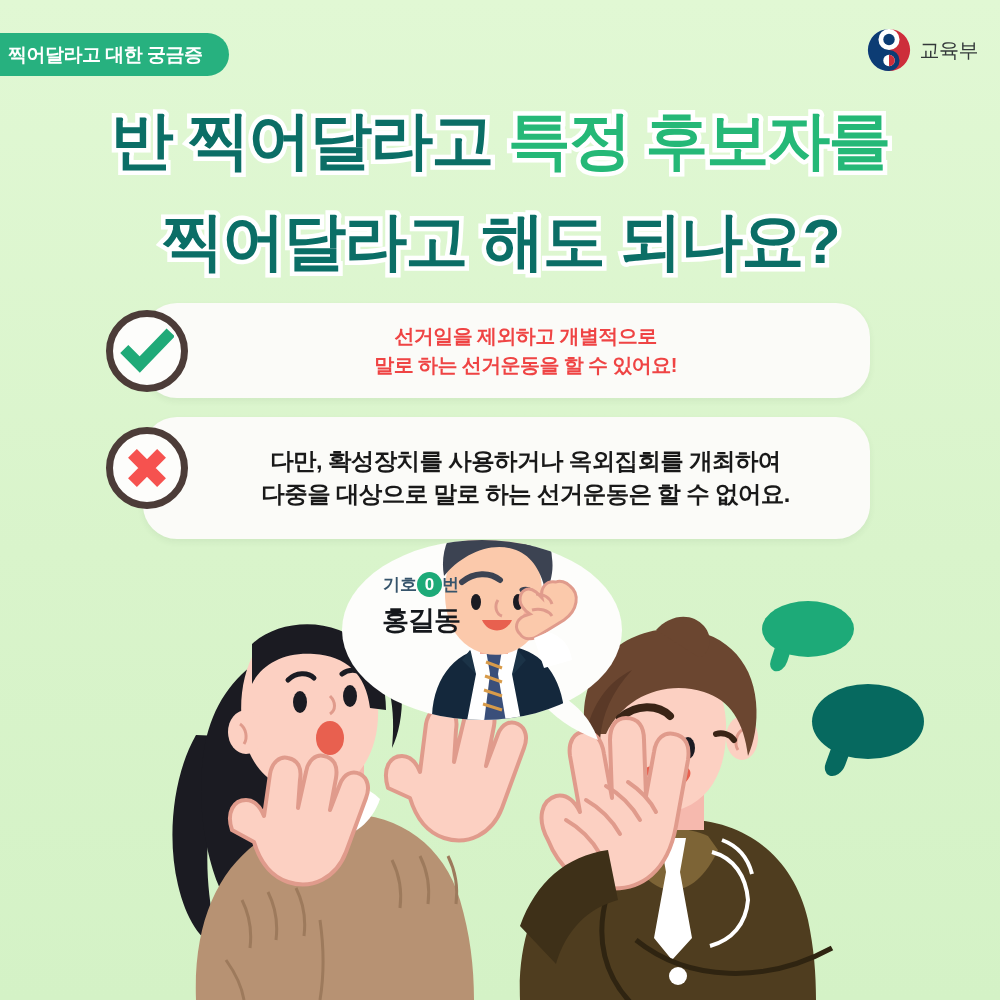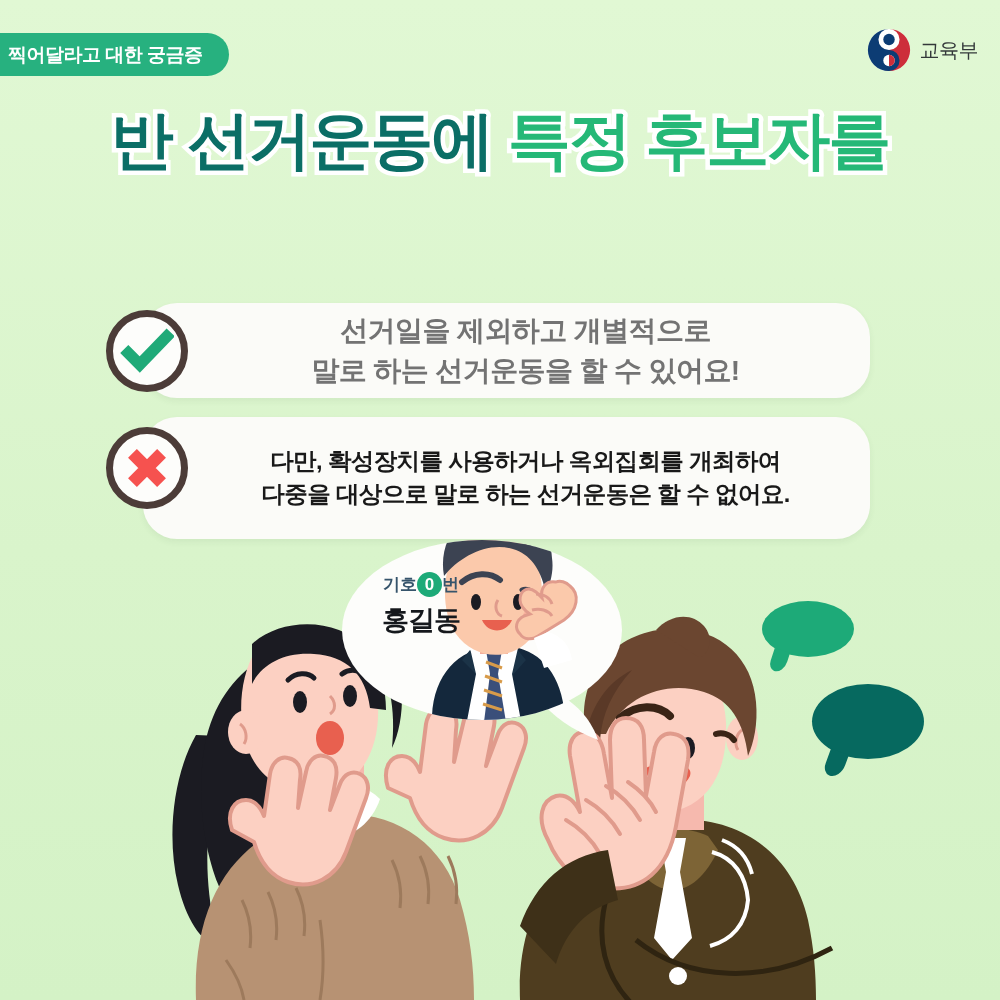--- a/index.html
+++ b/index.html
@@ -69,21 +69,21 @@
   #box-no  { left:143px; top:417px;  width:727px; height:122px; }
 
   .box-text {
     width:100%;
     text-align:center;
     padding-left:38px;
     line-height:1.42;
     letter-spacing:-0.6px;
   }
   #box-ok .box-text {
-    color:#737373; font-size:28px; font-weight:bold;
+    color:#ef4444; font-size:20px; font-weight:bold;
   }
   #box-no .box-text {
     color:#191919; font-size:23.5px; font-weight:bold;
   }
   .box-text span { display:block; }
 
   
   .status-icon {
     position:absolute;
     width:82px; height:82px;
@@ -140,21 +140,24 @@
       <path d="M50 2A48 48 0 0 0 50 98A24 24 0 0 0 50 50A24 24 0 0 1 50 2Z" fill="#0c3c74"></path>
       <circle cx="50" cy="26" r="13" fill="#0c3c74"></circle>
       <circle cx="50" cy="74" r="13" fill="#ffffff"></circle>
       <path d="M50 61a13 13 0 0 1 0 26z" fill="#cd2e3a"></path>
     </svg>
     <div class="logo-text">교육부</div>
   </div>
 
   <div class="headline">
     <span class="hl-line">
-      <span class="hl">반 선거운동에 </span><span class="hl green">특정 후보자를</span>
+      <span class="hl">반 찍어달라고 </span><span class="hl green">특정 후보자를</span>
+    </span>
+    <span class="hl-line">
+      <span class="hl">찍어달라고 해도 되나요?</span>
     </span>
   </div>
 
   <div class="infobox" id="box-ok">
     <div class="box-text">
       <span>선거일을 제외하고 개별적으로</span>
       <span>말로 하는 선거운동을 할 수 있어요!</span>
     </div>
   </div>
   <div class="status-icon" id="icon-ok">

